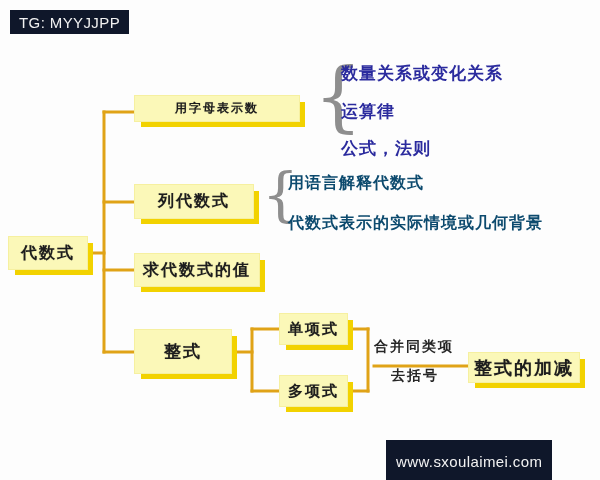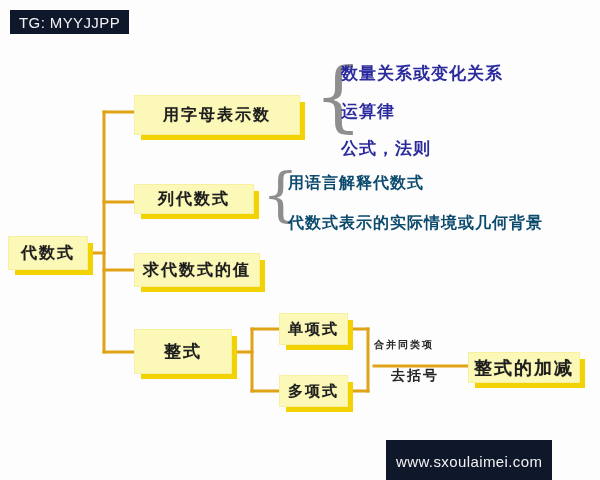--- a/index.html
+++ b/index.html
@@ -119,25 +119,25 @@
       <path d="M 368 329 L 368 391"></path>
 
       <path d="M 374 366 L 468 366"></path>
     </g>
   </svg>
 
   <div class="node" style="left:8px; top:236px; width:80px; height:34px; font-size:16px;">
     <span>代数式</span>
   </div>
 
-  <div class="node" style="left:134px; top:95px; width:166px; height:40px; font-size:16px;">
+  <div class="node" style="left:134px; top:95px; width:166px; height:27px; font-size:12px;">
     <span>用字母表示数</span>
   </div>
 
-  <div class="node" style="left:134px; top:184px; width:120px; height:30px; font-size:16px;">
+  <div class="node" style="left:134px; top:184px; width:120px; height:35px; font-size:16px;">
     <span>列代数式</span>
   </div>
 
   <div class="node" style="left:134px; top:253px; width:126px; height:34px; font-size:16px;">
     <span>求代数式的值</span>
   </div>
 
   <div class="node" style="left:134px; top:329px; width:98px; height:45px; font-size:17px;">
     <span>整式</span>
   </div>
@@ -161,20 +161,20 @@
   <div class="txt blue" style="left:341px; top:62px; font-size:17px;">数量关系或变化关系</div>
 
   <div class="txt blue" style="left:341px; top:100px; font-size:17px;">运算律</div>
 
   <div class="txt blue" style="left:341px; top:137px; font-size:17px;">公式，法则</div>
 
   <div class="txt pink" style="left:288px; top:173px; font-size:16px;">用语言解释代数式</div>
 
   <div class="txt pink" style="left:288px; top:213px; font-size:16px;">代数式表示的实际情境或几何背景</div>
 
-  <div class="txt dark" style="left:374px; top:338px; font-size:10px;">合并同类项</div>
+  <div class="txt dark" style="left:374px; top:338px; font-size:14px;">合并同类项</div>
 
   <div class="txt dark" style="left:391px; top:367px; font-size:14px;">去括号</div>
 
   <div class="wm" id="wm-top">TG: MYYJJPP</div>
   <div class="wm" id="wm-bottom">www.sxoulaimei.com</div>
 
 </div>
 
 </body></html>

